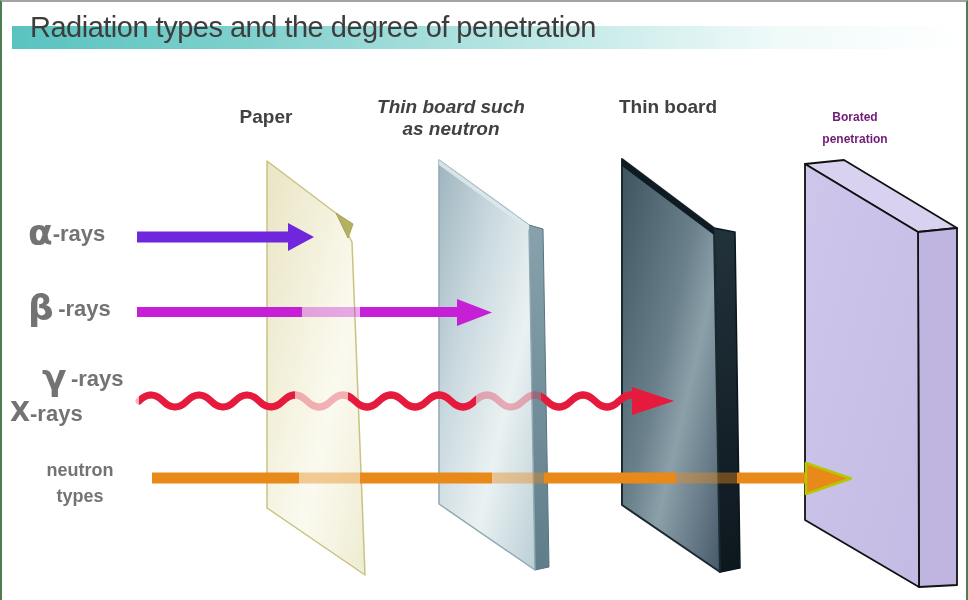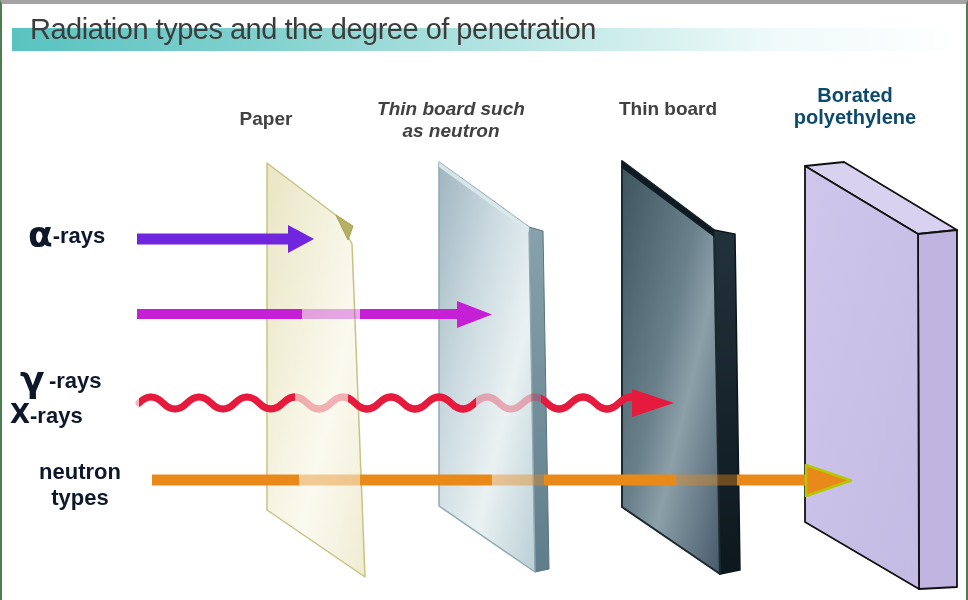--- a/index.html
+++ b/index.html
@@ -1,20 +1,20 @@
 <!DOCTYPE html>
 <html><head>
 <meta charset="utf-8">
 <style>
   html,body{margin:0;padding:0;background:#ffffff;}
   #stage{
     position:relative;
     width:968px;height:600px;
     background:#ffffff;
-    border-top:4px solid #a3a3a3;
+    border-top:2px solid #a3a3a3;
     border-left:2px solid #4E7D52;
     border-right:2px solid #4E7D52;
     box-sizing:border-box;
     overflow:hidden;
     font-family:"Liberation Sans","DejaVu Sans",sans-serif;
   }
   .title-band{
     position:absolute;left:10px;top:24px;height:23px;right:0;
     background:linear-gradient(to right,#59C3C0 0%,#7FD0CD 25%,#BCE7E5 55%,#EFFAF9 80%,#FFFFFF 100%);
   }
@@ -25,35 +25,35 @@
   }
   .col-header{
     position:absolute;top:94px;
     text-align:center;
     font-size:19px;font-weight:bold;line-height:22px;
     color:#414141;white-space:nowrap;
   }
   #hdr-paper{left:214px;width:100px;top:104px;}
   #hdr-aluminum{left:349px;width:200px;font-style:italic;}
   #hdr-lead{left:586px;width:160px;}
-  #hdr-borated{left:763px;width:180px;top:80px;color:#0c4a6e;font-size:20px;}
+  #hdr-borated{left:763px;width:180px;top:104px;color:#701a75;font-size:12px;}
   .ray-label{
-    position:absolute;color:#0f172a;font-weight:bold;white-space:nowrap;
+    position:absolute;color:#737373;font-weight:bold;white-space:nowrap;
   }
   .ray-label .sym{
     font-family:"DejaVu Sans",sans-serif;
     font-size:36px;font-weight:bold;line-height:1;vertical-align:-4px;
   }
   .ray-label .txt{font-size:22px;font-weight:bold;}
   #lbl-alpha{left:26px;top:213px;}
   #lbl-beta{left:26px;top:288px;}
-  #lbl-gamma{left:18px;top:358px;}
+  #lbl-gamma{left:40px;top:358px;}
   #lbl-xray{left:8px;top:397px;}
   #lbl-xray .sym{font-size:26px;vertical-align:0;}
-  #lbl-neutron{left:22px;top:455px;width:112px;text-align:center;font-size:22px;line-height:26px;}
+  #lbl-neutron{left:22px;top:455px;width:112px;text-align:center;font-size:18px;line-height:26px;}
   svg{position:absolute;left:0;top:0;}
 </style>
 </head>
 <body>
 
 <div id="stage">
 
   <div class="title-band"></div>
   <div class="title-text">Radiation types and the degree of penetration</div>
 
@@ -164,25 +164,28 @@
   </div>
   <div class="col-header" id="hdr-aluminum">
     <div>Thin board such</div>
     <div>as neutron</div>
   </div>
   <div class="col-header" id="hdr-lead">
     <div>Thin board</div>
   </div>
   <div class="col-header" id="hdr-borated">
     <div>Borated</div>
-    <div>polyethylene</div>
+    <div>penetration</div>
   </div>
 
   <div class="ray-label" id="lbl-alpha">
     <span class="sym">α</span><span class="txt">-rays</span>
+  </div>
+  <div class="ray-label" id="lbl-beta">
+    <span class="sym">β</span> <span class="txt">-rays</span>
   </div>
   <div class="ray-label" id="lbl-gamma">
     <span class="sym">γ</span> <span class="txt">-rays</span>
   </div>
   <div class="ray-label" id="lbl-xray">
     <span class="sym">X</span><span class="txt">-rays</span>
   </div>
   <div class="ray-label" id="lbl-neutron">
     <div>neutron</div>
     <div>types</div>

